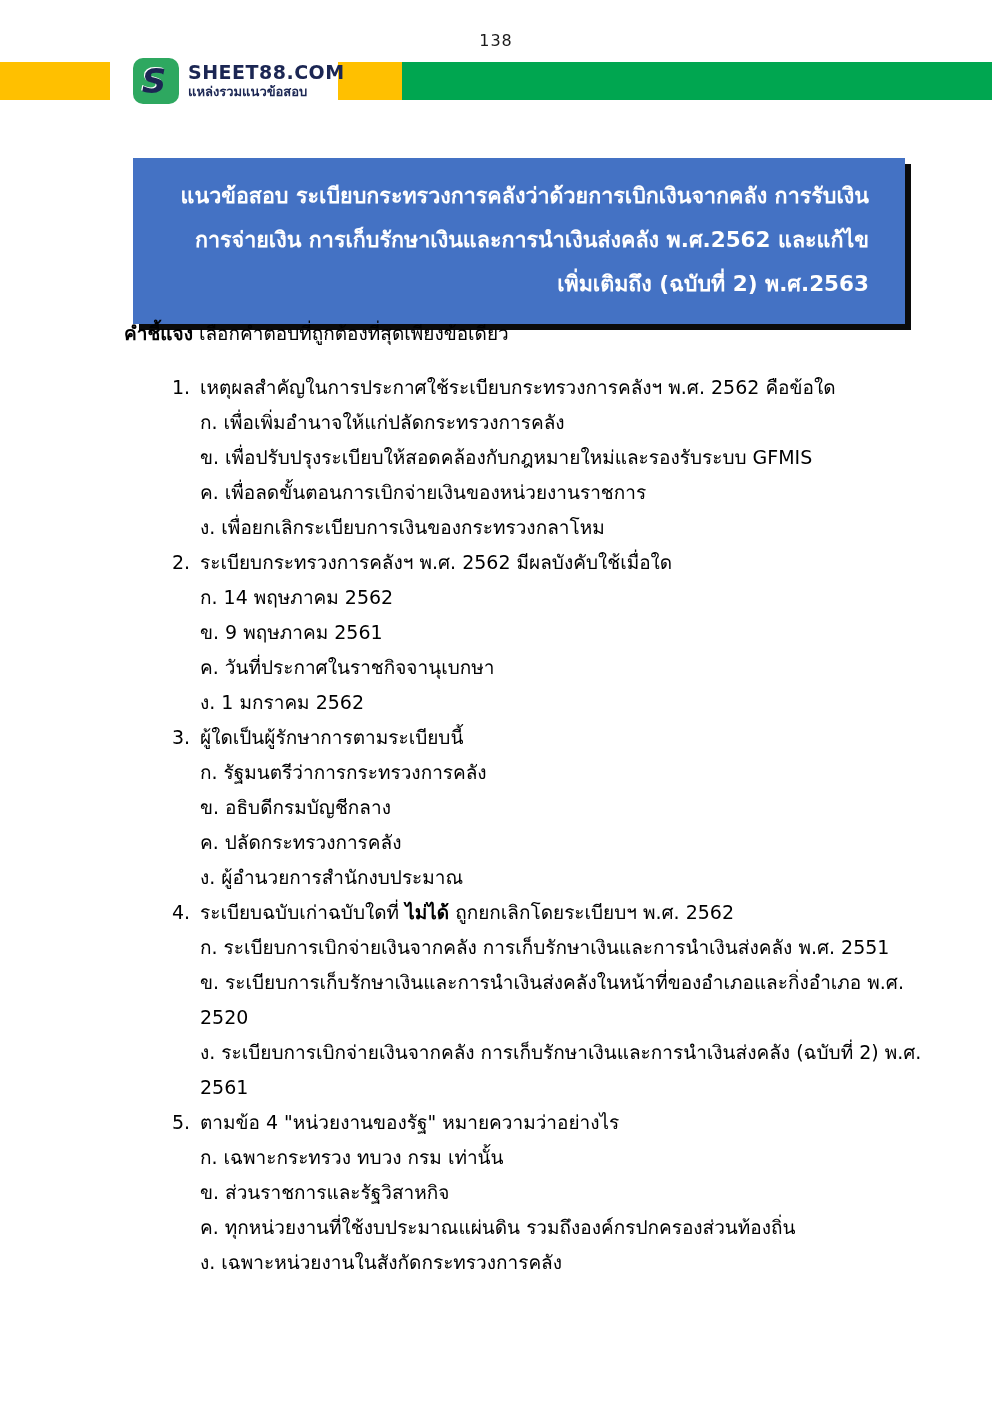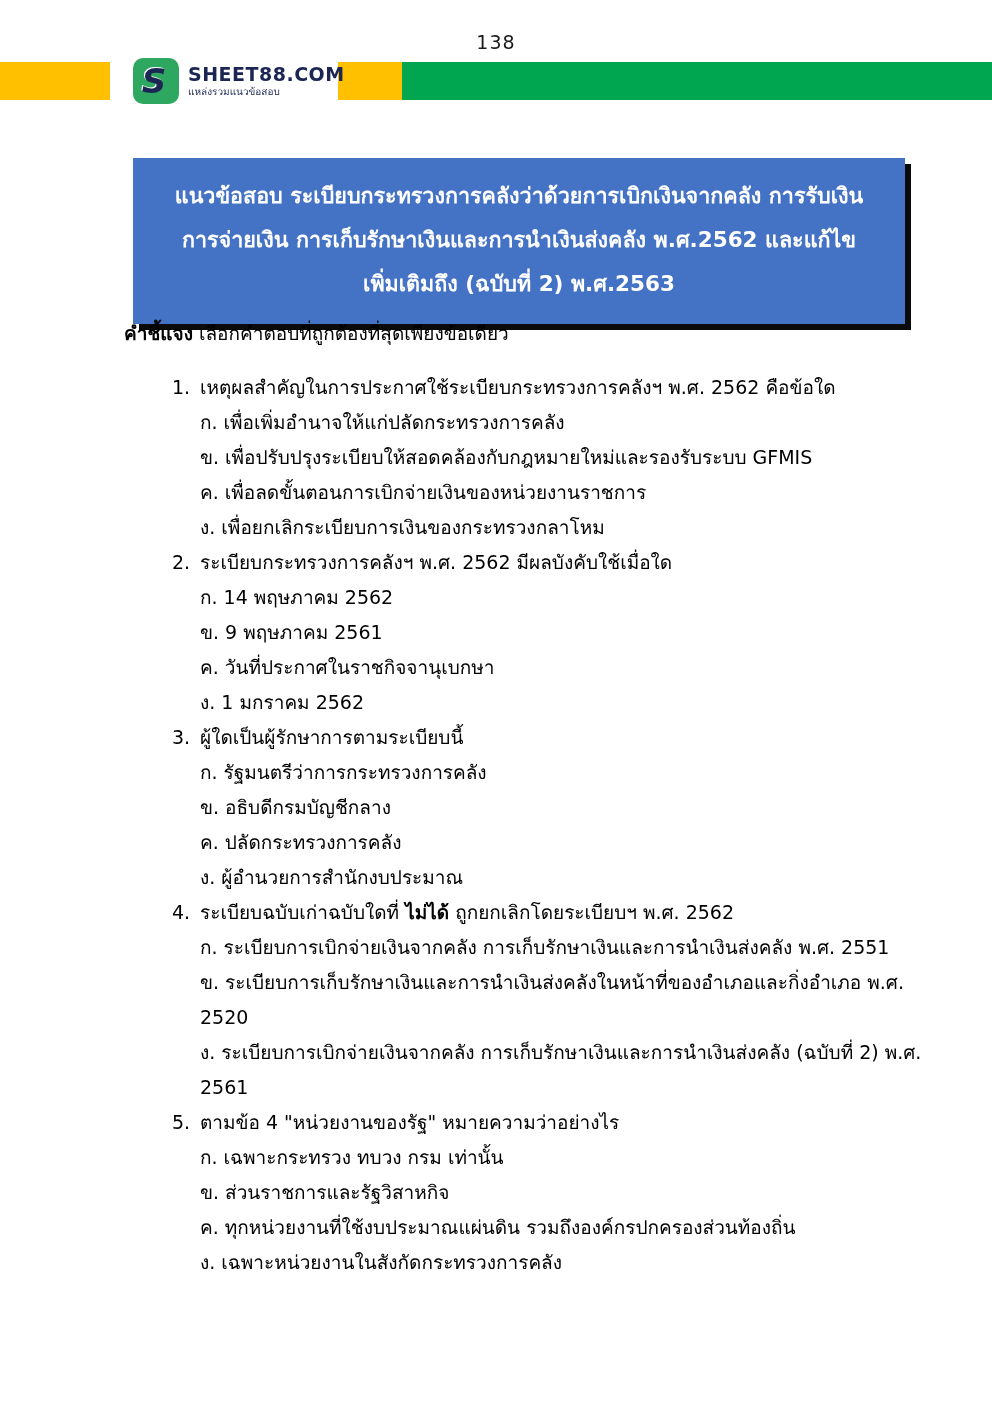--- a/index.html
+++ b/index.html
@@ -12,21 +12,21 @@
     color: #000000;
     overflow: hidden;
   }
 
   
   .page-number {
     position: absolute;
     top: 31px; left: 0;
     width: 100%;
     text-align: center;
-    font-size: 19px;
+    font-size: 16px;
     color: #1a1a1a;
     letter-spacing: 1px;
   }
 
   
   .bar { position: absolute; top: 62px; height: 38px; }
   .bar-left  { left: 0;    width: 110px; background: #FFC000; }
   .bar-mid   { left: 338px; width: 64px;  background: #FFC000; }
   .bar-right { left: 402px; width: 590px; background: #00A650; }
 
@@ -53,36 +53,36 @@
     transform: translateX(-2px);
   }
   .logo-text { margin-left: 9px; line-height: 1.05; }
   .logo-brand {
     font-size: 19px;
     font-weight: bold;
     color: #1B2653;
     letter-spacing: 0.5px;
   }
   .logo-tagline {
-    font-size: 10px;
-    font-weight: normal;
+    font-size: 13px;
+    font-weight: bold;
     color: #1B2653;
     margin-top: 2px;
   }
 
   
   .title-box {
     position: absolute;
     left: 133px; top: 158px;
     width: 772px;
     box-sizing: border-box;
     background: #4472C4;
     box-shadow: 6px 6px 0 0 #0b0b0b;
     padding: 16px 36px 18px 36px;
-    text-align: center;
+    text-align: right;
   }
   .title-box .title-text {
     color: #ffffff;
     font-weight: bold;
     font-size: 21.5px;
     line-height: 44px;
   }
 
   
   .instruction {

